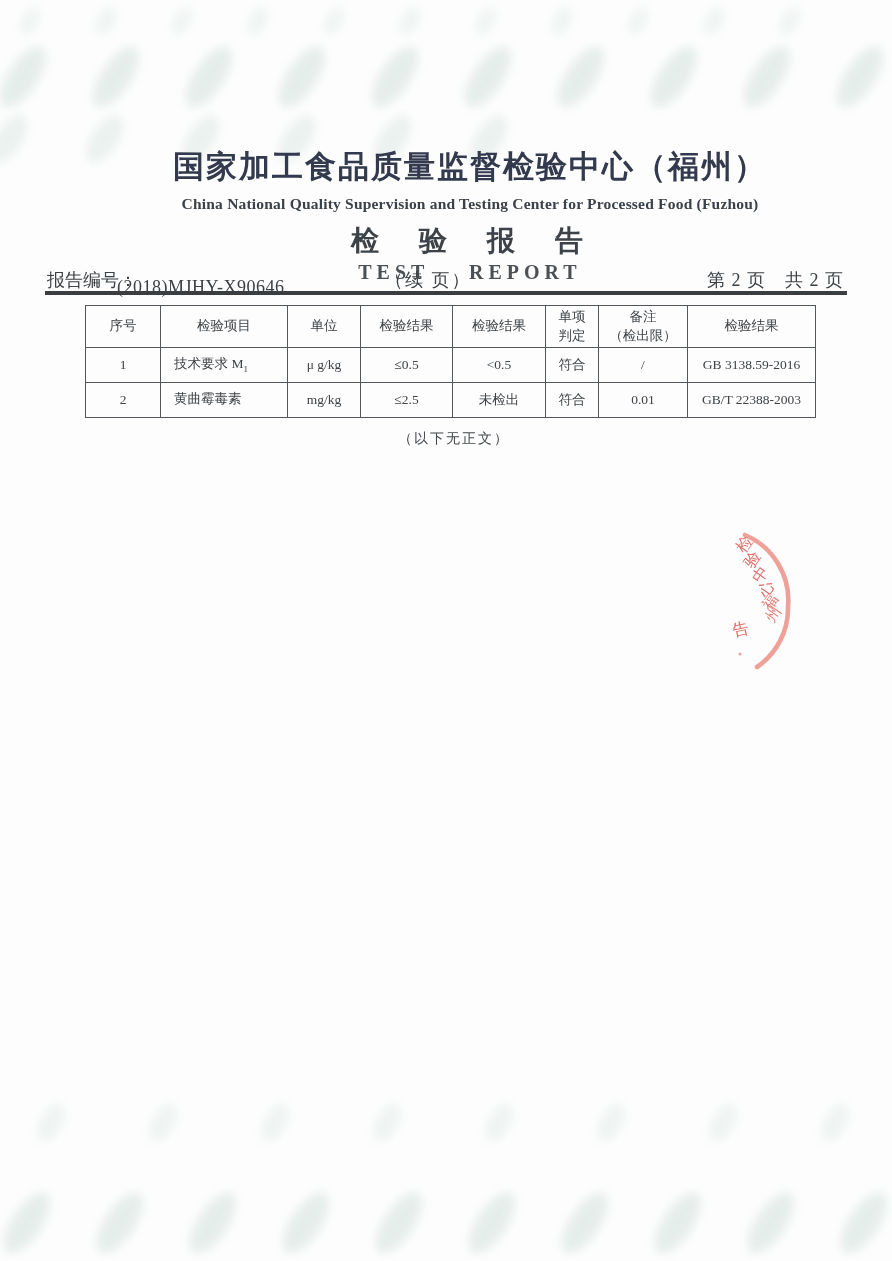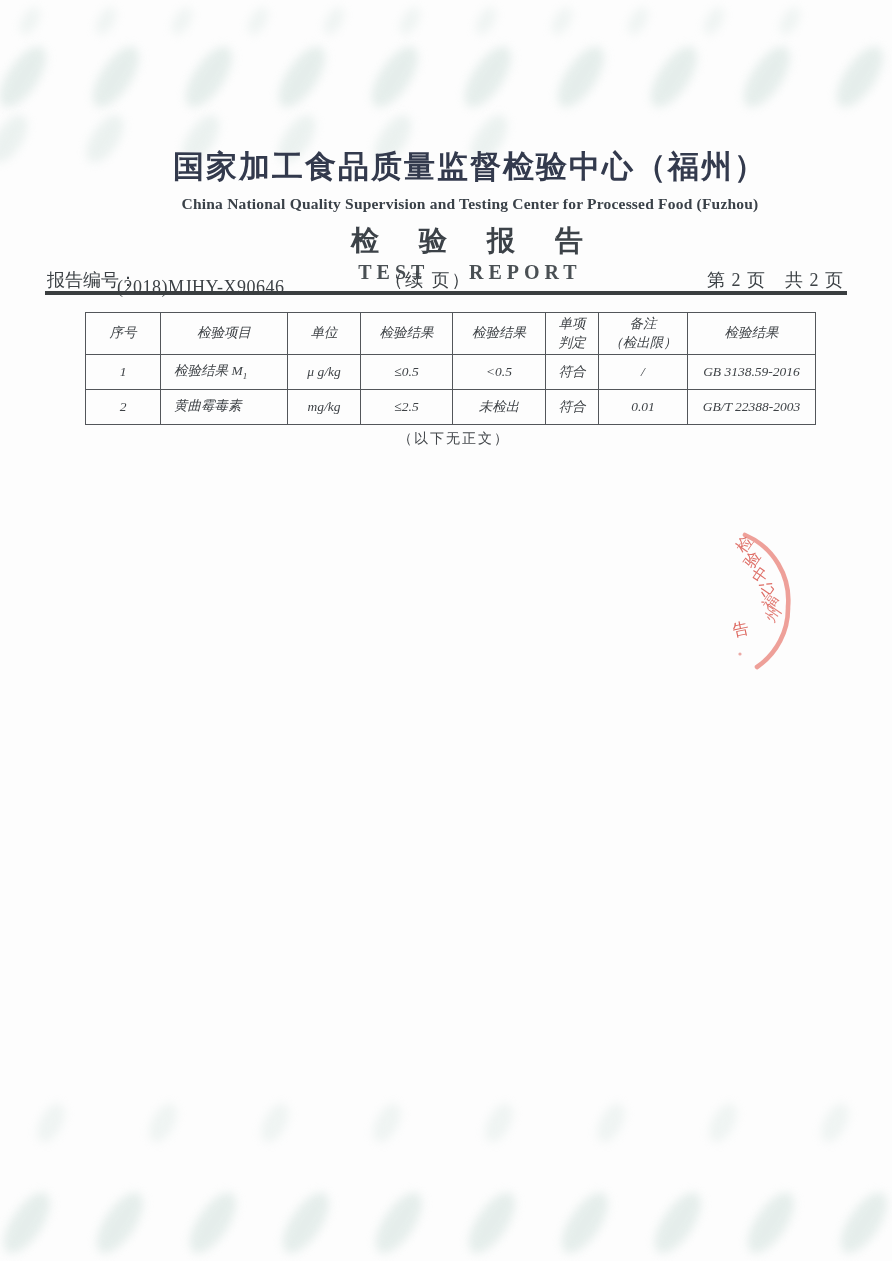--- a/index.html
+++ b/index.html
@@ -52,23 +52,23 @@
   .meta .cont    { position:absolute; left:385px; top:0; letter-spacing:2px; }
   .meta .pageinf { position:absolute; right:48px; top:0; letter-spacing:1px; }
 
   .rule {
     position:absolute; top:291px; left:45px; width:802px; height:4px;
     background:#3a3e40;
   }
 
   
   table.results {
-    position:absolute; top:312px; left:85px;
+    position:absolute; top:305px; left:85px;
     width:730px; border-collapse:collapse; table-layout:fixed;
-    font-size:13.5px; color:#3e4246;font-style:italic;
+    font-size:13.5px; color:#3e4246;
   }
   .results th, .results td {
     border:1.6px solid #53565a;
     text-align:center; vertical-align:middle;
     padding:0 2px; font-weight:normal;
     line-height:1.35;
   }
   .results thead tr { height:42px; }
   .results tbody tr { height:35px; }
   .results th { white-space:pre-line; }
@@ -174,21 +174,21 @@
         <th>单项
 判定</th>
         <th>备注
 （检出限）</th>
         <th>检验结果</th>
       </tr>
     </thead>
     <tbody>
       <tr>
         <td>1</td>
-        <td class="item-cell"><span>检验结果 M</span><sub>1</sub></td>
+        <td class="item-cell"><span>技术要求 M</span><sub>1</sub></td>
         <td>μ g/kg</td>
         <td>≤0.5</td>
         <td>&lt;0.5</td>
         <td>符合</td>
         <td>/</td>
         <td>GB 3138.59-2016</td>
       </tr>
       <tr>
         <td>2</td>
         <td class="item-cell"><span>黄曲霉毒素</span><sub></sub></td>

